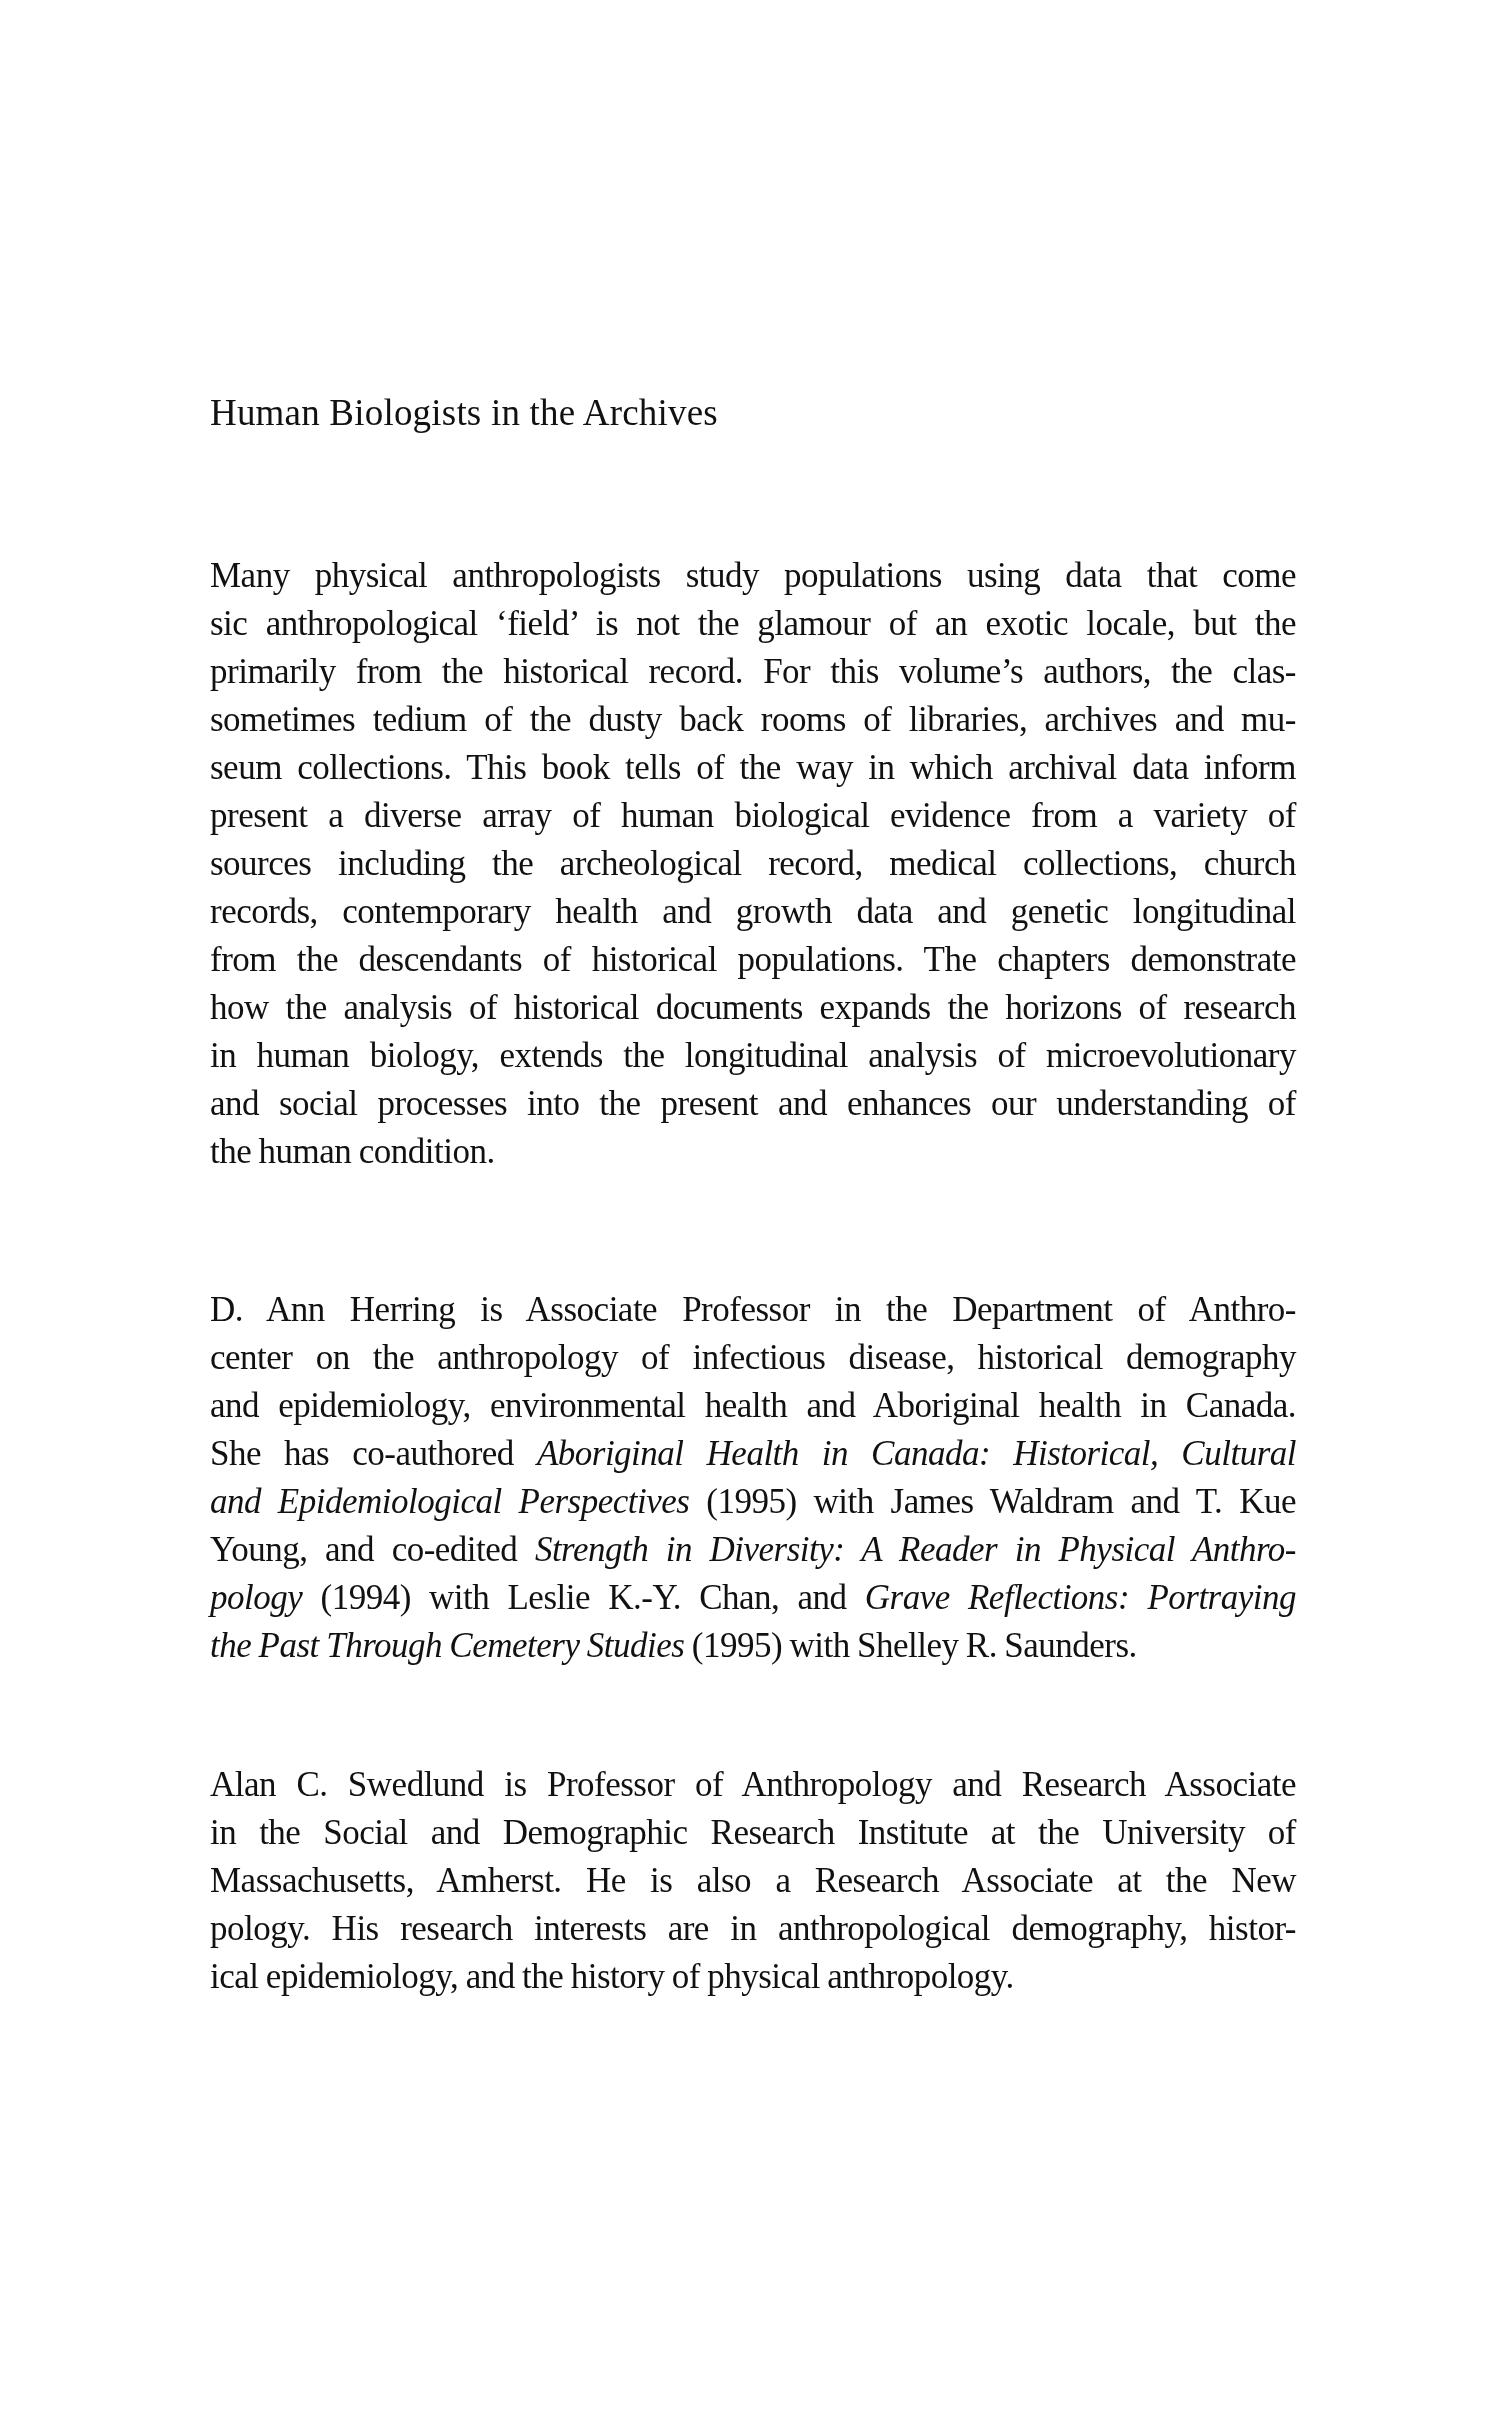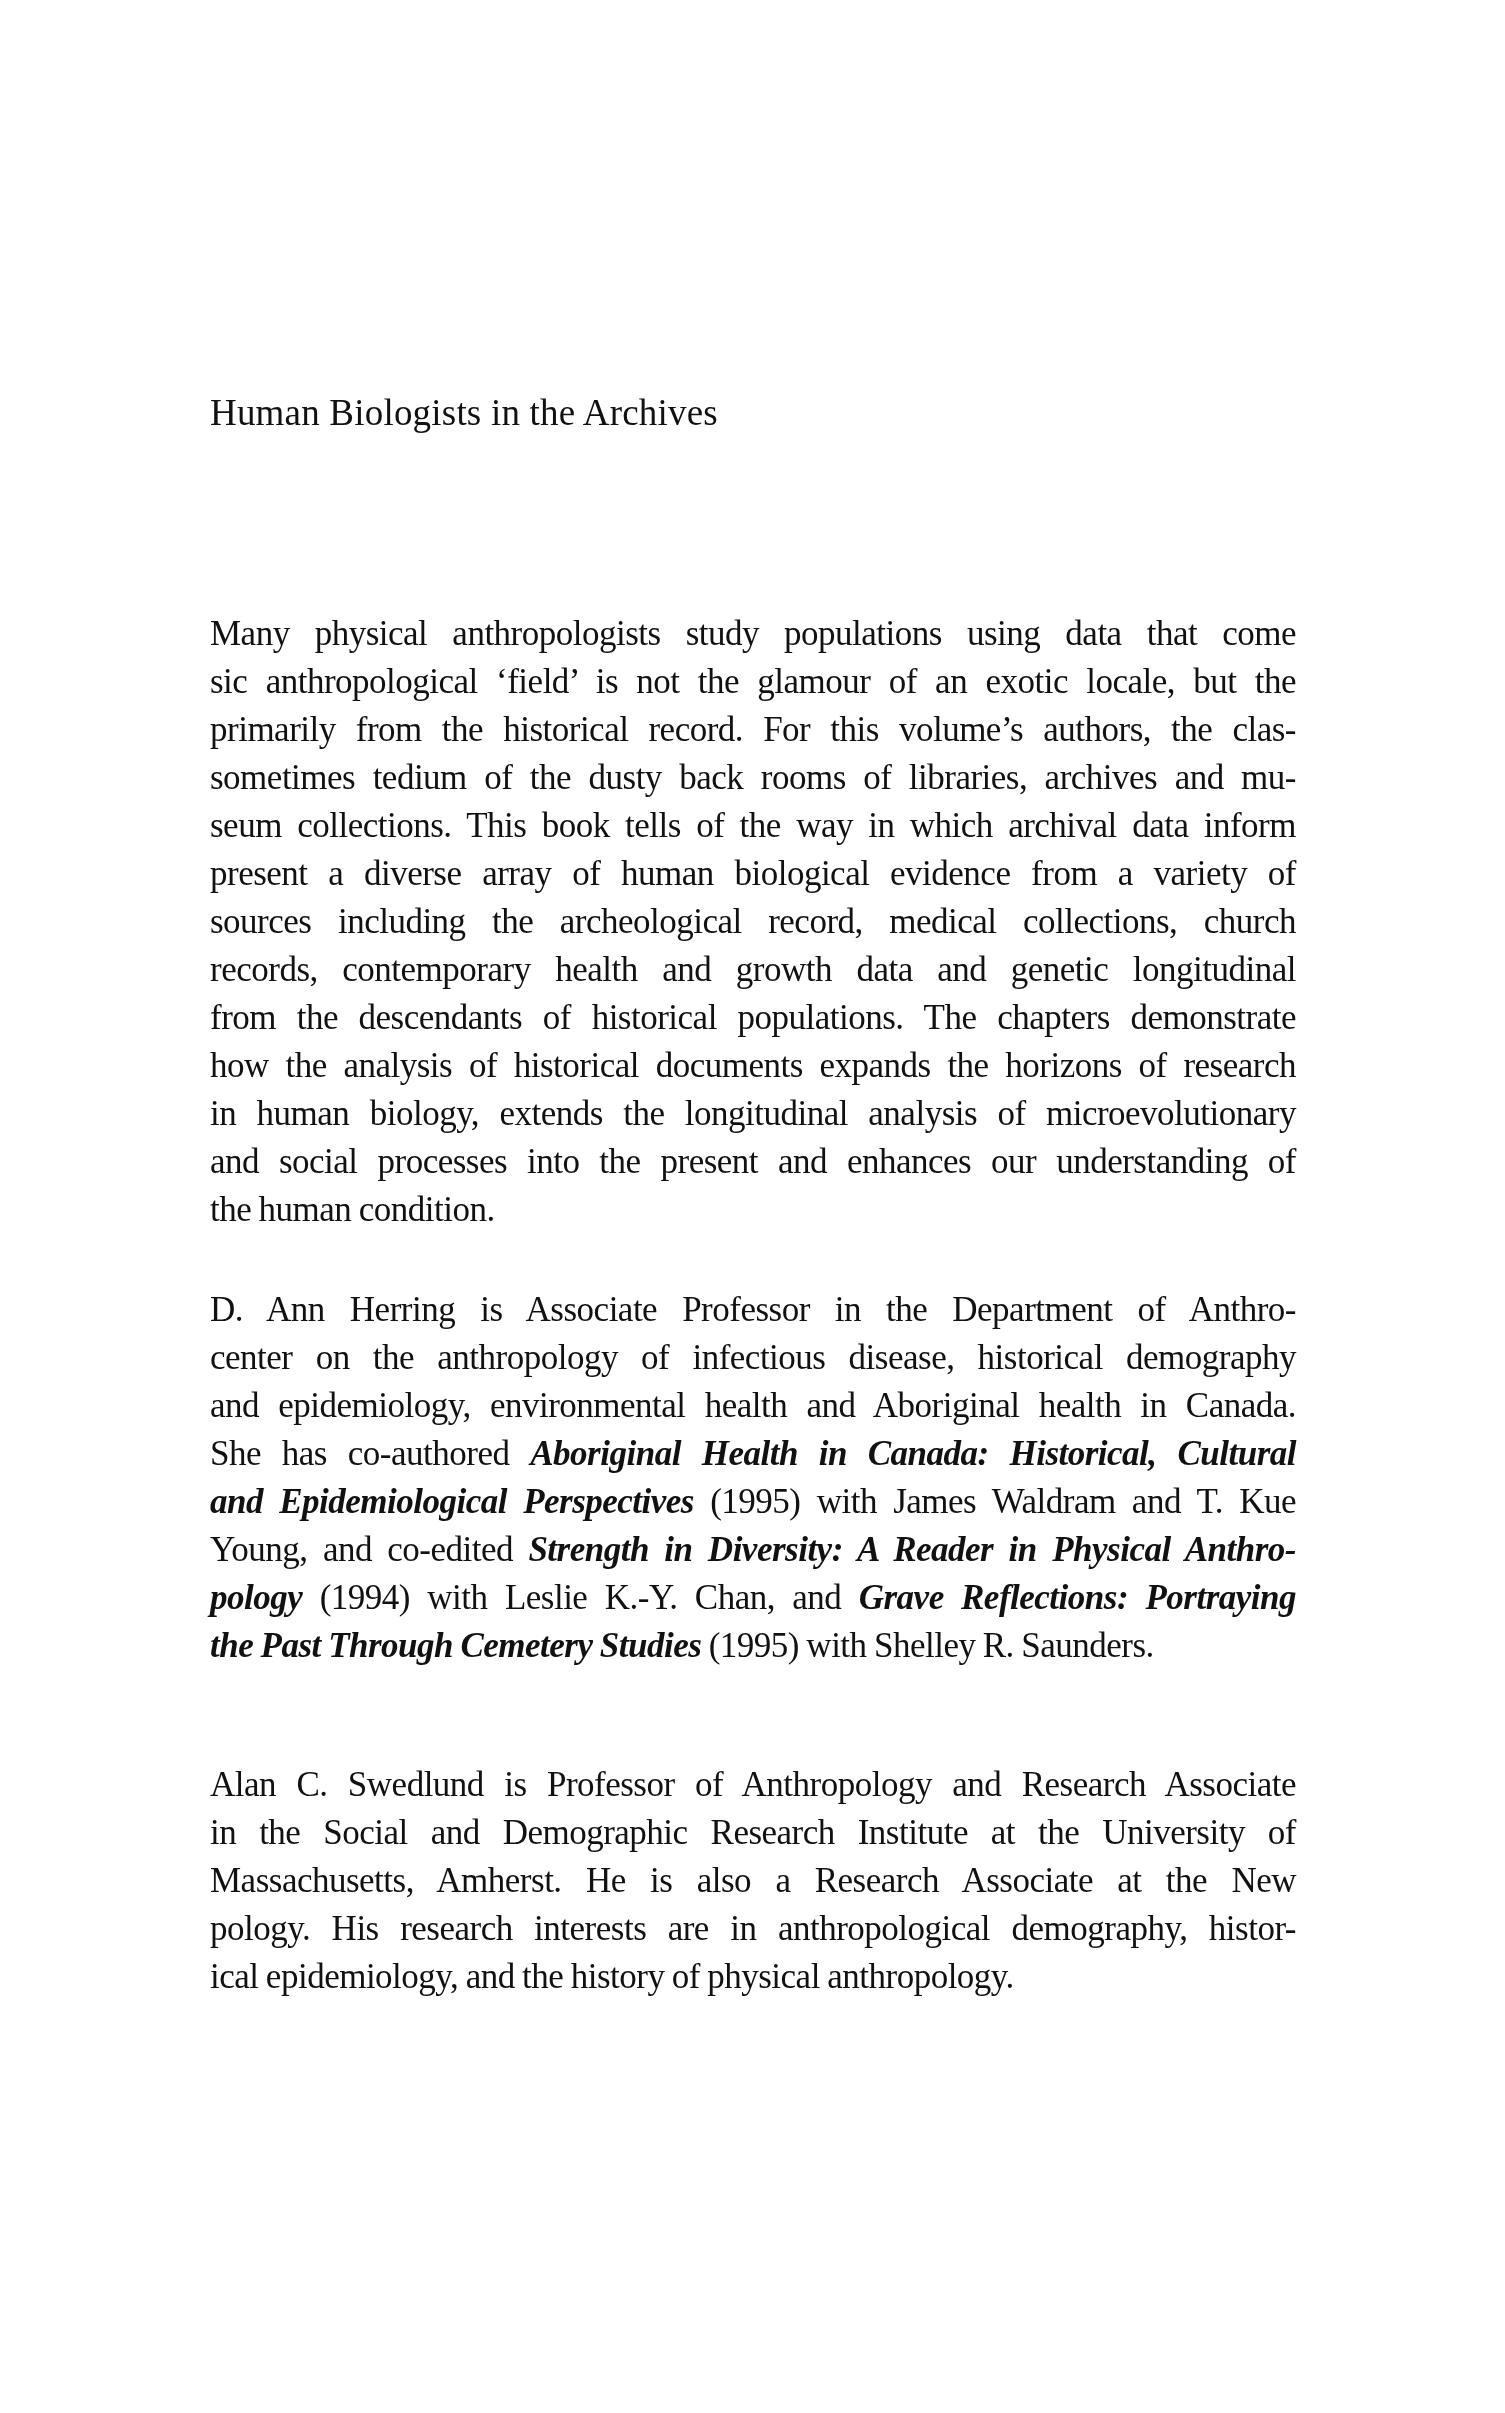--- a/index.html
+++ b/index.html
@@ -43,22 +43,22 @@
     white-space: nowrap;
     text-align: justify;
     text-align-last: justify;
     letter-spacing: -0.5px;
     word-spacing: -0.9px;
   }
   .line.last {
     text-align-last: left;
   }
   .b { font-weight: normal; }
-  .i { font-style: italic; font-weight: bold; }
-  #p1 { top: 610px; font-family: Liberation Serif, serif; }
+  .i { font-style: italic; }
+  #p1 { top: 552px; font-family: Liberation Serif, serif; }
   #p2 { top: 1286px; }
   #p3 { top: 1761px; }
 </style>
 </head>
 <body>
 
 <div class="page">
 
   <div class="title">Human Biologists in the Archives</div>
 

